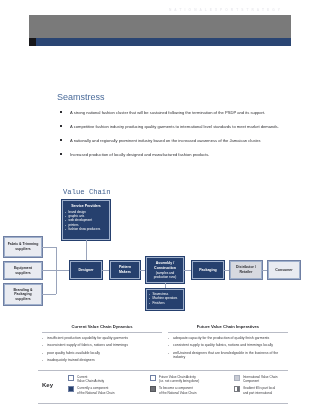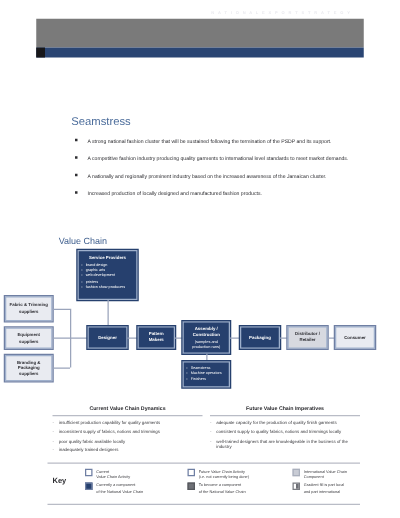--- a/index.html
+++ b/index.html
@@ -30,21 +30,21 @@
   }
   .header-rule-cap{
     position:absolute; left:29px; top:38px; width:7px; height:8px;
     background:#17171a;
   }
   
   .section-title{
     position:absolute; color:#4a6b9a; font-size:9px; font-weight:normal;
   }
   #objectives-title{ left:57px; top:92px; }
-  #valuechain-title{ left:47px; top:188px; font-size:7.2px; color:#3f5f8e;}
+  #valuechain-title{ left:63px; top:188px; font-size:7.2px; color:#3f5f8e;font-family:Liberation Mono, monospace;}
   .bullets{
     position:absolute; left:58px; top:110px; width:228px;
     margin:0; padding:0; list-style:none;
   }
   .bullets li{
     position:relative; padding-left:12px; margin-bottom:7.5px;
     font-size:4.1px; line-height:1.55; color:#2f2f33; text-align:justify;
   }
   .bullets li:before{
     content:""; position:absolute; left:2px; top:1.4px;

